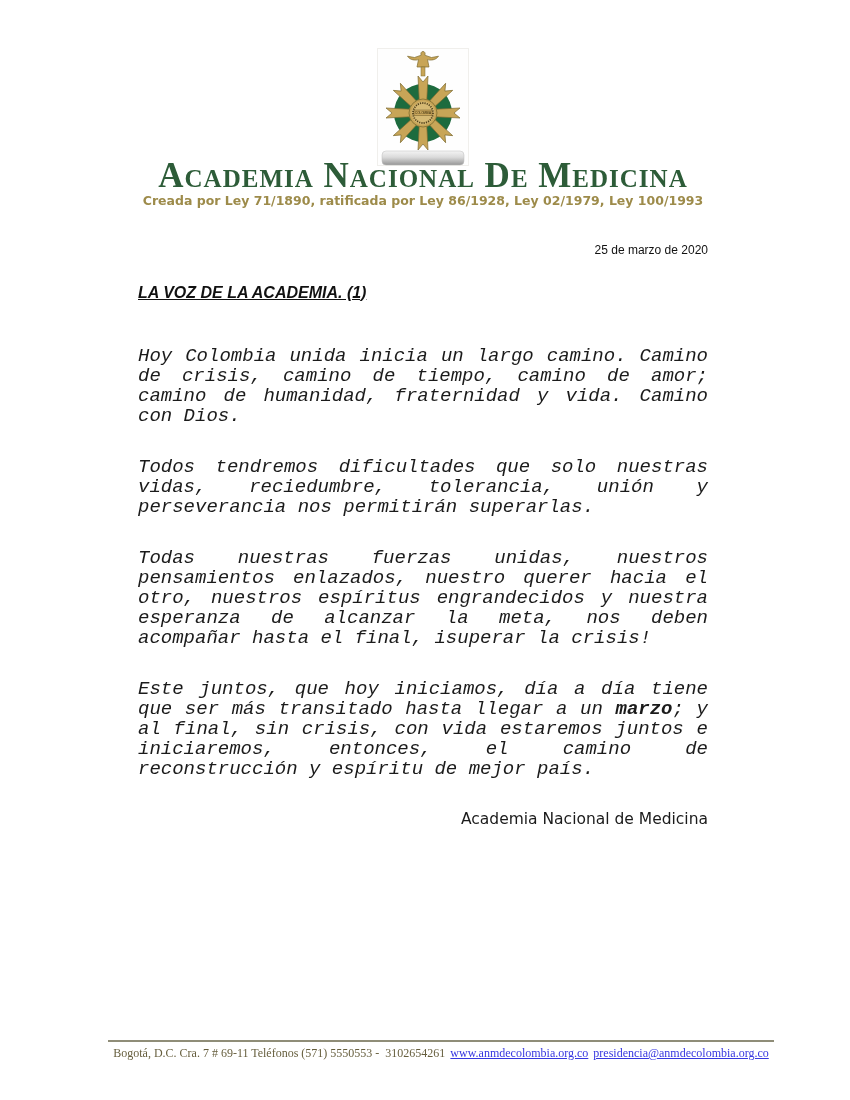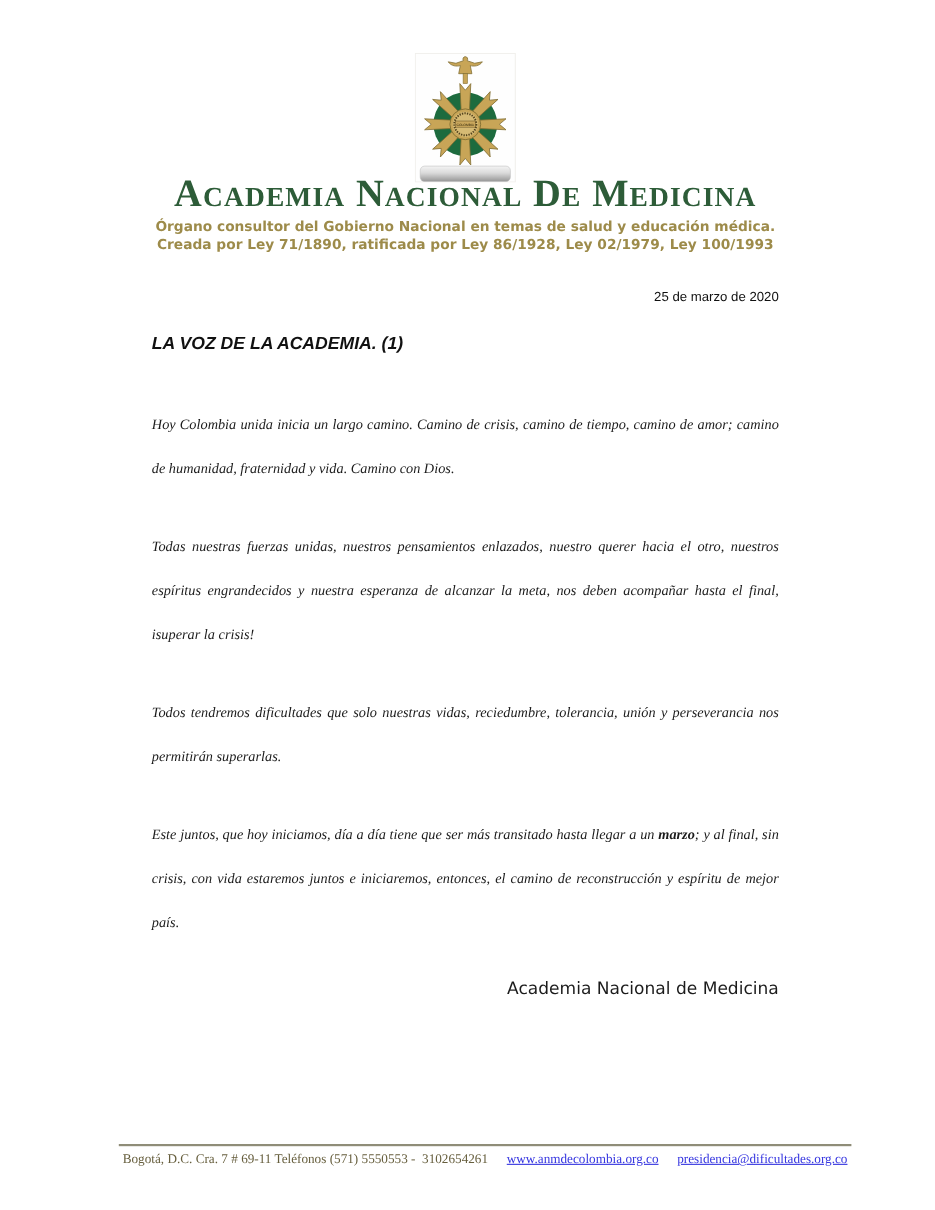--- a/index.html
+++ b/index.html
@@ -34,47 +34,47 @@
   .content { padding: 0 138px; color: #1b1b1b; }
   .date-line {
     margin-top: 32px; text-align: right;
     font-family: "Liberation Sans", sans-serif;
     font-size: 12px; line-height: 19px; color: #111111;
   }
   .heading {
     margin-top: 22px;
     font-family: "Liberation Sans", sans-serif;
     font-weight: bold; font-style: italic;
-    font-size: 16px; line-height: 22px; color: #111111;
+    font-size: 16px; line-height: 22px; color: #111111; text-decoration: underline;
   }
   p.body-par {
     margin: 31px 0 0 0;
-    font-family: Liberation Serif, serif;
+    font-family: Liberation Mono, monospace;
     font-style: italic;
-    font-size: 13px;
-    line-height: 40px;
+    font-size: 19px;
+    line-height: 20px;
     text-align: justify;
   }
   p.body-par.first { margin-top: 42px; }
   p.body-par b { font-weight: bold; }
   .signature {
     margin-top: 30px; text-align: right;
     font-family: "DejaVu Sans", sans-serif;
     font-size: 15.5px; line-height: 21px; color: #1b1b1b;
   }
   
   .footer {
     position: absolute; left: 108px; width: 666px; top: 1040px;
     border-top: 2px solid #8f8d78;
     padding-top: 4px; text-align: center;
     font-family: "Liberation Serif", serif;
     font-size: 12px; color: #665e3d;
     white-space: nowrap;
   }
-  .footer a { color: #3636e0; text-decoration: underline; margin-left: 17px; }
+  .footer a { color: #3636e0; text-decoration: underline; margin-left: 5px; }
 </style>
 </head>
 <body>
 
 <div class="page">
 
   <div class="letterhead">
     <div class="logo-wrap">
       <svg width="92" height="118" viewBox="0 0 92 118" xmlns="http://www.w3.org/2000/svg">
         <defs>
@@ -107,37 +107,36 @@
         </g>
 
         <circle cx="46" cy="65" r="14" fill="#c8a557" stroke="#7e6c31" stroke-width="0.8"></circle>
         <circle cx="46" cy="65" r="11.5" fill="#d6ba74"></circle>
         <circle cx="46" cy="65" r="10" fill="none" stroke="#54431c" stroke-width="1.8" stroke-dasharray="1.2 1.1"></circle>
         <rect x="37" y="62" width="18" height="5.6" fill="#caa75c" stroke="#54431c" stroke-width="0.4"></rect>
         <text x="46" y="66.4" font-size="3" text-anchor="middle" fill="#2e2408" font-family="Liberation Sans, sans-serif">COLOMBIA</text>
       </svg>
     </div>
     <div class="academy-title">Academia Nacional De Medicina</div>
-    <div class="subtitle first">Órgano consultor del Gobierno Nacional en temas de salud y educación médica.</div>
     <div class="subtitle">Creada por Ley 71/1890, ratificada por Ley 86/1928, Ley 02/1979, Ley 100/1993</div>
   </div>
 
   <div class="content">
     <div class="date-line">25 de marzo de 2020</div>
 
     <div class="heading">LA VOZ DE LA ACADEMIA. (1)</div>
 
     <p class="body-par first">Hoy Colombia unida inicia un largo camino. Camino de crisis, camino de tiempo, camino de amor; camino de humanidad, fraternidad y vida. Camino con Dios.</p>
 
+    <p class="body-par">Todos tendremos dificultades que solo nuestras vidas, reciedumbre, tolerancia, unión y perseverancia nos permitirán superarlas.</p>
+
     <p class="body-par">Todas nuestras fuerzas unidas, nuestros pensamientos enlazados, nuestro querer hacia el otro, nuestros espíritus engrandecidos y nuestra esperanza de alcanzar la meta, nos deben acompañar hasta el final, isuperar la crisis!</p>
-
-    <p class="body-par">Todos tendremos dificultades que solo nuestras vidas, reciedumbre, tolerancia, unión y perseverancia nos permitirán superarlas.</p>
 
     <p class="body-par"><span>Este juntos, que hoy iniciamos, día a día tiene que ser más transitado hasta llegar a un </span><b>marzo</b><span>; y al final, sin crisis, con vida estaremos juntos e iniciaremos, entonces, el camino de reconstrucción y espíritu de mejor país.</span></p>
 
     <div class="signature">Academia Nacional de Medicina</div>
   </div>
 
   <div class="footer">
-    <span>Bogotá, D.C. Cra. 7 # 69-11 Teléfonos (571) 5550553 - &nbsp;3102654261</span><a href="#">www.anmdecolombia.org.co</a><a href="#">presidencia@dificultades.org.co</a>
+    <span>Bogotá, D.C. Cra. 7 # 69-11 Teléfonos (571) 5550553 - &nbsp;3102654261</span><a href="#">www.anmdecolombia.org.co</a><a href="#">presidencia@anmdecolombia.org.co</a>
   </div>
 
 </div>
 
 </body></html>

